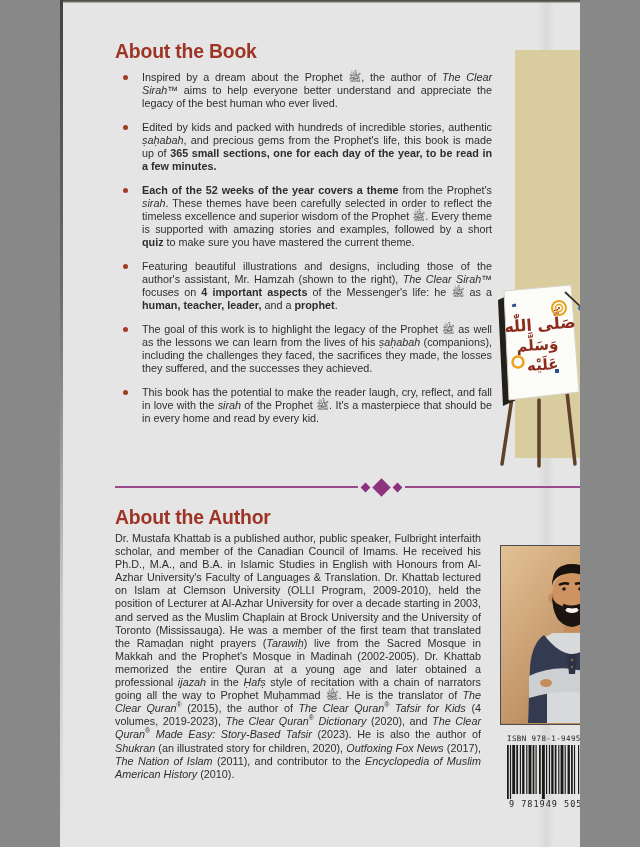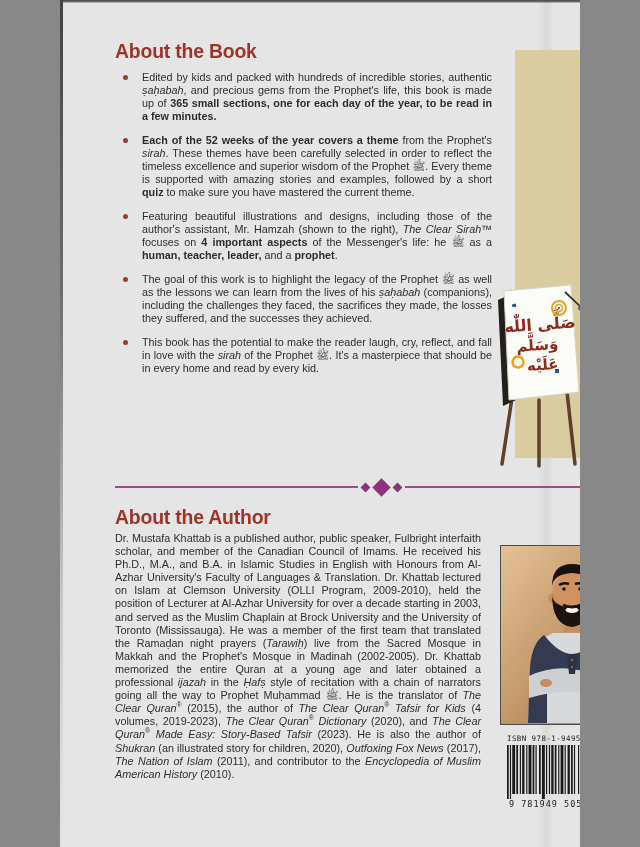--- a/index.html
+++ b/index.html
@@ -79,20 +79,21 @@
 <body>
 
 <div class="page">
   <div class="edge-top"></div>
   <div class="edge-left"></div>
   <div class="crease-right"></div>
 
   <h1 class="section-title" id="title-book">About the Book</h1>
 
   <ul class="bullets">
+    <li><span class="dot"></span><span><span>Inspired by a dream about the Prophet ﷺ, the author of </span><span class="run-i">The Clear Sirah™</span><span> aims to help everyone better understand and appreciate the legacy of the best human who ever lived.</span></span></li>
     <li><span class="dot"></span><span><span>Edited by kids and packed with hundreds of incredible stories, authentic </span><span class="run-i">ṣaḥabah</span><span>, and precious gems from the Prophet's life, this book is made up of </span><span class="run-b">365 small sections, one for each day of the year, to be read in a few minutes.</span></span></li>
     <li><span class="dot"></span><span><span class="run-b">Each of the 52 weeks of the year covers a theme</span><span> from the Prophet's </span><span class="run-i">sirah</span><span>. These themes have been carefully selected in order to reflect the timeless excellence and superior wisdom of the Prophet ﷺ. Every theme is supported with amazing stories and examples, followed by a short </span><span class="run-b">quiz</span><span> to make sure you have mastered the current theme.</span></span></li>
     <li><span class="dot"></span><span><span>Featuring beautiful illustrations and designs, including those of the author's assistant, Mr. Hamzah (shown to the right), </span><span class="run-i">The Clear Sirah™</span><span> focuses on </span><span class="run-b">4 important aspects</span><span> of the Messenger's life: he ﷺ as a </span><span class="run-b">human, teacher, leader,</span><span> and a </span><span class="run-b">prophet</span><span>.</span></span></li>
     <li><span class="dot"></span><span><span>The goal of this work is to highlight the legacy of the Prophet ﷺ as well as the lessons we can learn from the lives of his </span><span class="run-i">ṣaḥabah</span><span> (companions), including the challenges they faced, the sacrifices they made, the losses they suffered, and the successes they achieved.</span></span></li>
     <li><span class="dot"></span><span><span>This book has the potential to make the reader laugh, cry, reflect, and fall in love with the </span><span class="run-i">sirah</span><span> of the Prophet ﷺ. It's a masterpiece that should be in every home and read by every kid.</span></span></li>
   </ul>
 
   <svg class="illustration" width="215" height="430" viewBox="0 0 215 430">
     <rect x="30" y="10" width="132" height="408" fill="#d9cc9e"></rect>
 

